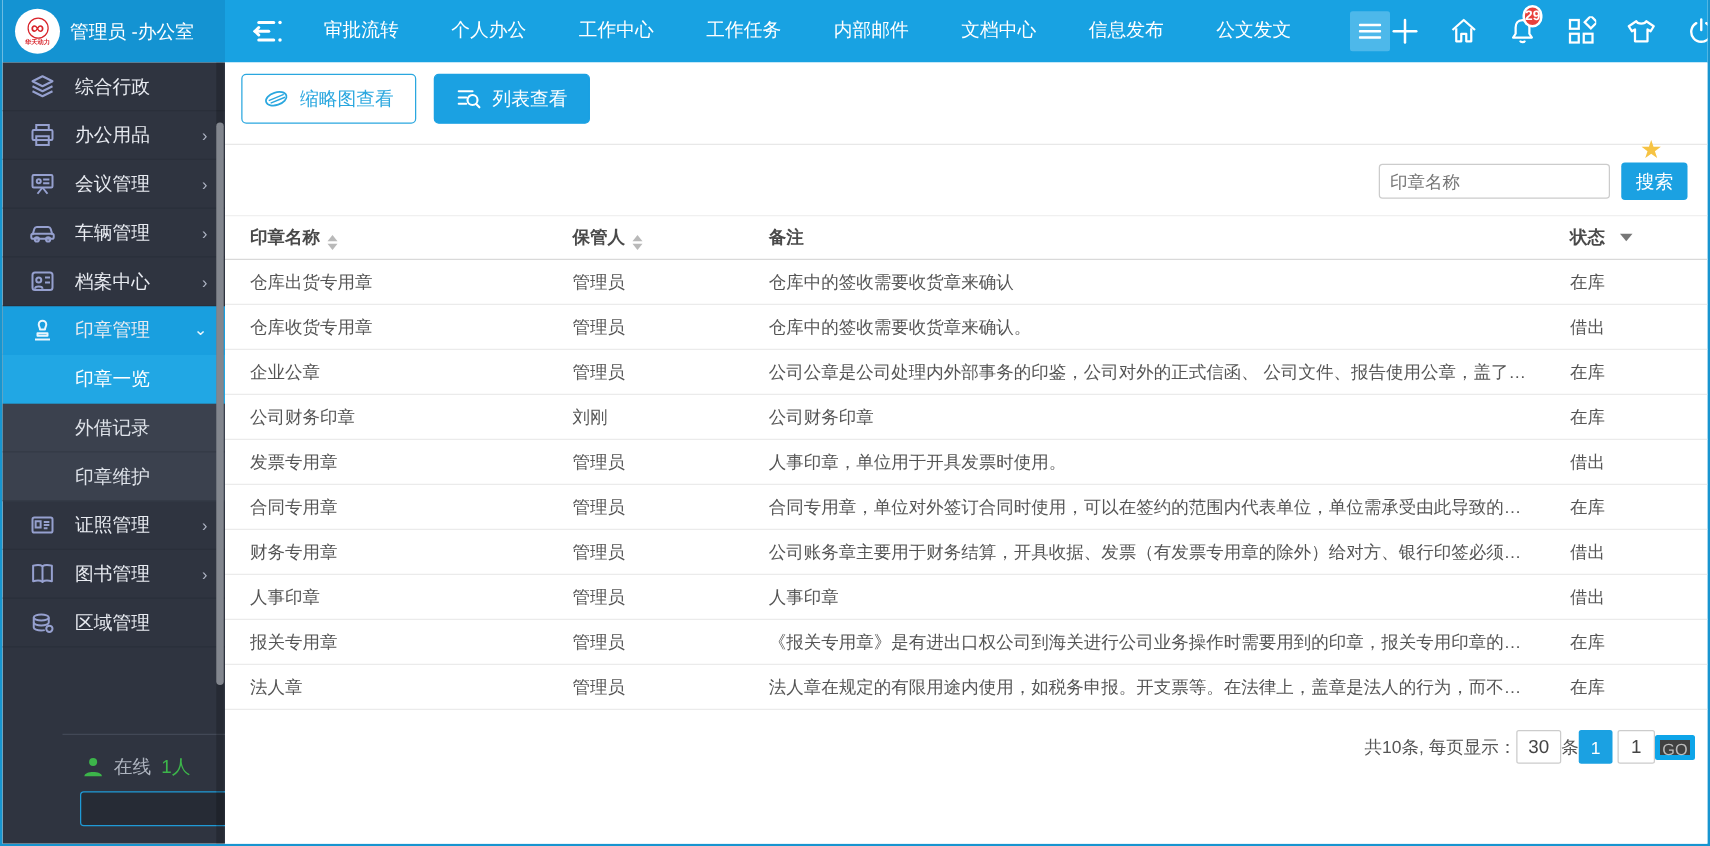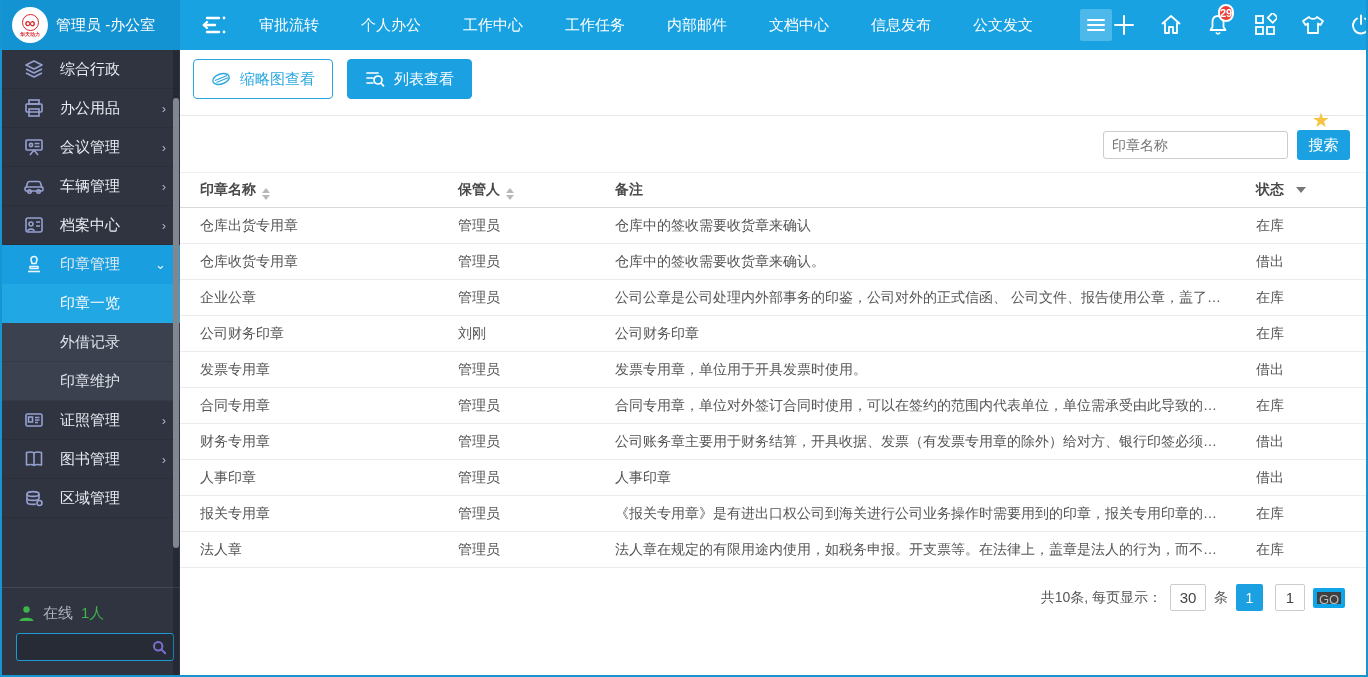--- a/index.html
+++ b/index.html
@@ -31,21 +31,21 @@
   .menu-item { height:39px; display:flex; align-items:center; padding:0 14px 0 20px; font-size:15px; cursor:pointer; border-bottom:1px solid #2a2f3a; color:#e8ebf1; }
   .menu-item .mi-icon { width:24px; display:flex; justify-content:center; margin-right:14px; color:#96a0cf; }
   .menu-item .mi-label { flex:1; }
   .menu-item .chev { color:#aeb4c4; font-size:13px; }
   .menu-item.active { background:#199fdf; border-bottom-color:#199fdf; }
   .menu-item.active .mi-icon, .menu-item.active .chev { color:#eaf6fd; }
   .submenu-item { height:39px; display:flex; align-items:center; padding-left:58px; font-size:15px; cursor:pointer; background:#3b414e; color:#dfe3ea; border-bottom:1px solid #343a46; }
   .submenu-item.selected { background:#21a7e4; color:#fff; border-bottom-color:#21a7e4; }
   .sb-scroll-track { position:absolute; right:1px; top:0; bottom:0; width:6px; background:rgba(0,0,0,.18); }
   .sb-scroll-thumb { position:absolute; right:1px; top:48px; width:6px; height:450px; background:#82868e; border-radius:3px; }
-  .sidebar-bottom { flex:0 0 88px; border-top:1px solid #424856; padding:10px 10px 0 14px; }
+  .sidebar-bottom { flex:0 0 88px; border-top:1px solid #424856; padding:10px 10px 0 14px;margin-left:48px; }
   .online-row { display:flex; align-items:center; gap:8px; font-size:15px; color:#aeb4bf; margin:6px 0 10px 2px; }
   .online-count { color:#3cb54a; }
   .sb-search { width:158px; height:28px; border:1px solid #1f9ad6; border-radius:3px; background:#262b35; display:flex; align-items:center; padding:0 6px; }
   .sb-search input { flex:1; background:transparent; border:none; outline:none; color:#cfd4dd; font-size:13px; min-width:0; }
   .sb-search .mag { color:#7a6fd0; display:flex; }
 
   
   .content { flex:1; background:#fff; display:flex; flex-direction:column; position:relative; min-width:0; }
   .toolbar { padding:9px 0 16px 13px; border-bottom:1px solid #e8e8e8; display:flex; gap:14px; }
   .btn { height:40px; padding:0 17px; border-radius:4px; font-size:15px; display:flex; align-items:center; gap:9px; cursor:pointer; white-space:nowrap; }
@@ -59,21 +59,21 @@
   .tbl { font-size:14px; color:#555; }
   .tbl-row { display:grid; grid-template-columns:258px 157px 1fr 118px; align-items:center; height:36px; padding:0 14px 0 20px; border-bottom:1px solid #ebebeb; }
   .tbl-head { font-weight:bold; color:#4a4a4a; border-top:1px solid #f0f0f0; border-bottom:1px solid #d9d9d9; }
   .cell-remark { white-space:nowrap; overflow:hidden; text-overflow:ellipsis; padding-right:10px; }
   .cell-status { padding-left:22px; }
   .sort { display:inline-flex; flex-direction:column; gap:2px; margin-left:6px; vertical-align:1px; }
   .sort .up { width:0; height:0; border-left:4px solid transparent; border-right:4px solid transparent; border-bottom:5px solid #b9b9b9; }
   .sort .dn { width:0; height:0; border-left:4px solid transparent; border-right:4px solid transparent; border-top:5px solid #b9b9b9; }
   .caret-dn { display:inline-block; width:0; height:0; border-left:5px solid transparent; border-right:5px solid transparent; border-top:6px solid #777; margin-left:12px; vertical-align:1px; cursor:pointer; }
 
-  .pagination { display:flex; justify-content:flex-end; align-items:center; gap:8px; padding:16px 21px 0 0; font-size:14px; color:#555; }
+  .pagination { display:flex; justify-content:flex-end; align-items:center; gap:0; padding:16px 10px 0 0; font-size:14px; color:#555; }
   .pg-size { width:36px; height:27px; border:1px solid #ccc; border-radius:2px; text-align:center; font-size:15px; color:#444; outline:none; }
   .pg-current { width:27px; height:27px; background:#1ba1e2; color:#fff; display:flex; align-items:center; justify-content:center; border-radius:2px; font-size:14px; cursor:pointer; }
   .pg-goto { width:30px; height:27px; border:1px solid #ccc; border-radius:2px; text-align:center; font-size:15px; color:#444; outline:none; margin-left:4px; }
   .pg-go { width:32px; height:20px; border:4px solid #0ea5e9; background:#404040; color:#bbb; border-radius:2px; font-size:13px; cursor:pointer; }
   svg { display:block; }
 </style>
 </head>
 <body>
 
 <div class="page">
@@ -357,21 +357,21 @@
           </div>
             <div class="tbl-row">
             <div class="cell-name">公司财务印章</div>
             <div class="cell-keeper">刘刚</div>
             <div class="cell-remark">公司财务印章</div>
             <div class="cell-status">在库</div>
           </div>
             <div class="tbl-row">
             <div class="cell-name">发票专用章</div>
             <div class="cell-keeper">管理员</div>
-            <div class="cell-remark">发票专用章，单位用于开具发票时使用。</div>
+            <div class="cell-remark">人事印章，单位用于开具发票时使用。</div>
             <div class="cell-status">借出</div>
           </div>
             <div class="tbl-row">
             <div class="cell-name">合同专用章</div>
             <div class="cell-keeper">管理员</div>
             <div class="cell-remark">合同专用章，单位对外签订合同时使用，可以在签约的范围内代表单位，单位需承受由此导致的权...</div>
             <div class="cell-status">在库</div>
           </div>
             <div class="tbl-row">
             <div class="cell-name">财务专用章</div>

